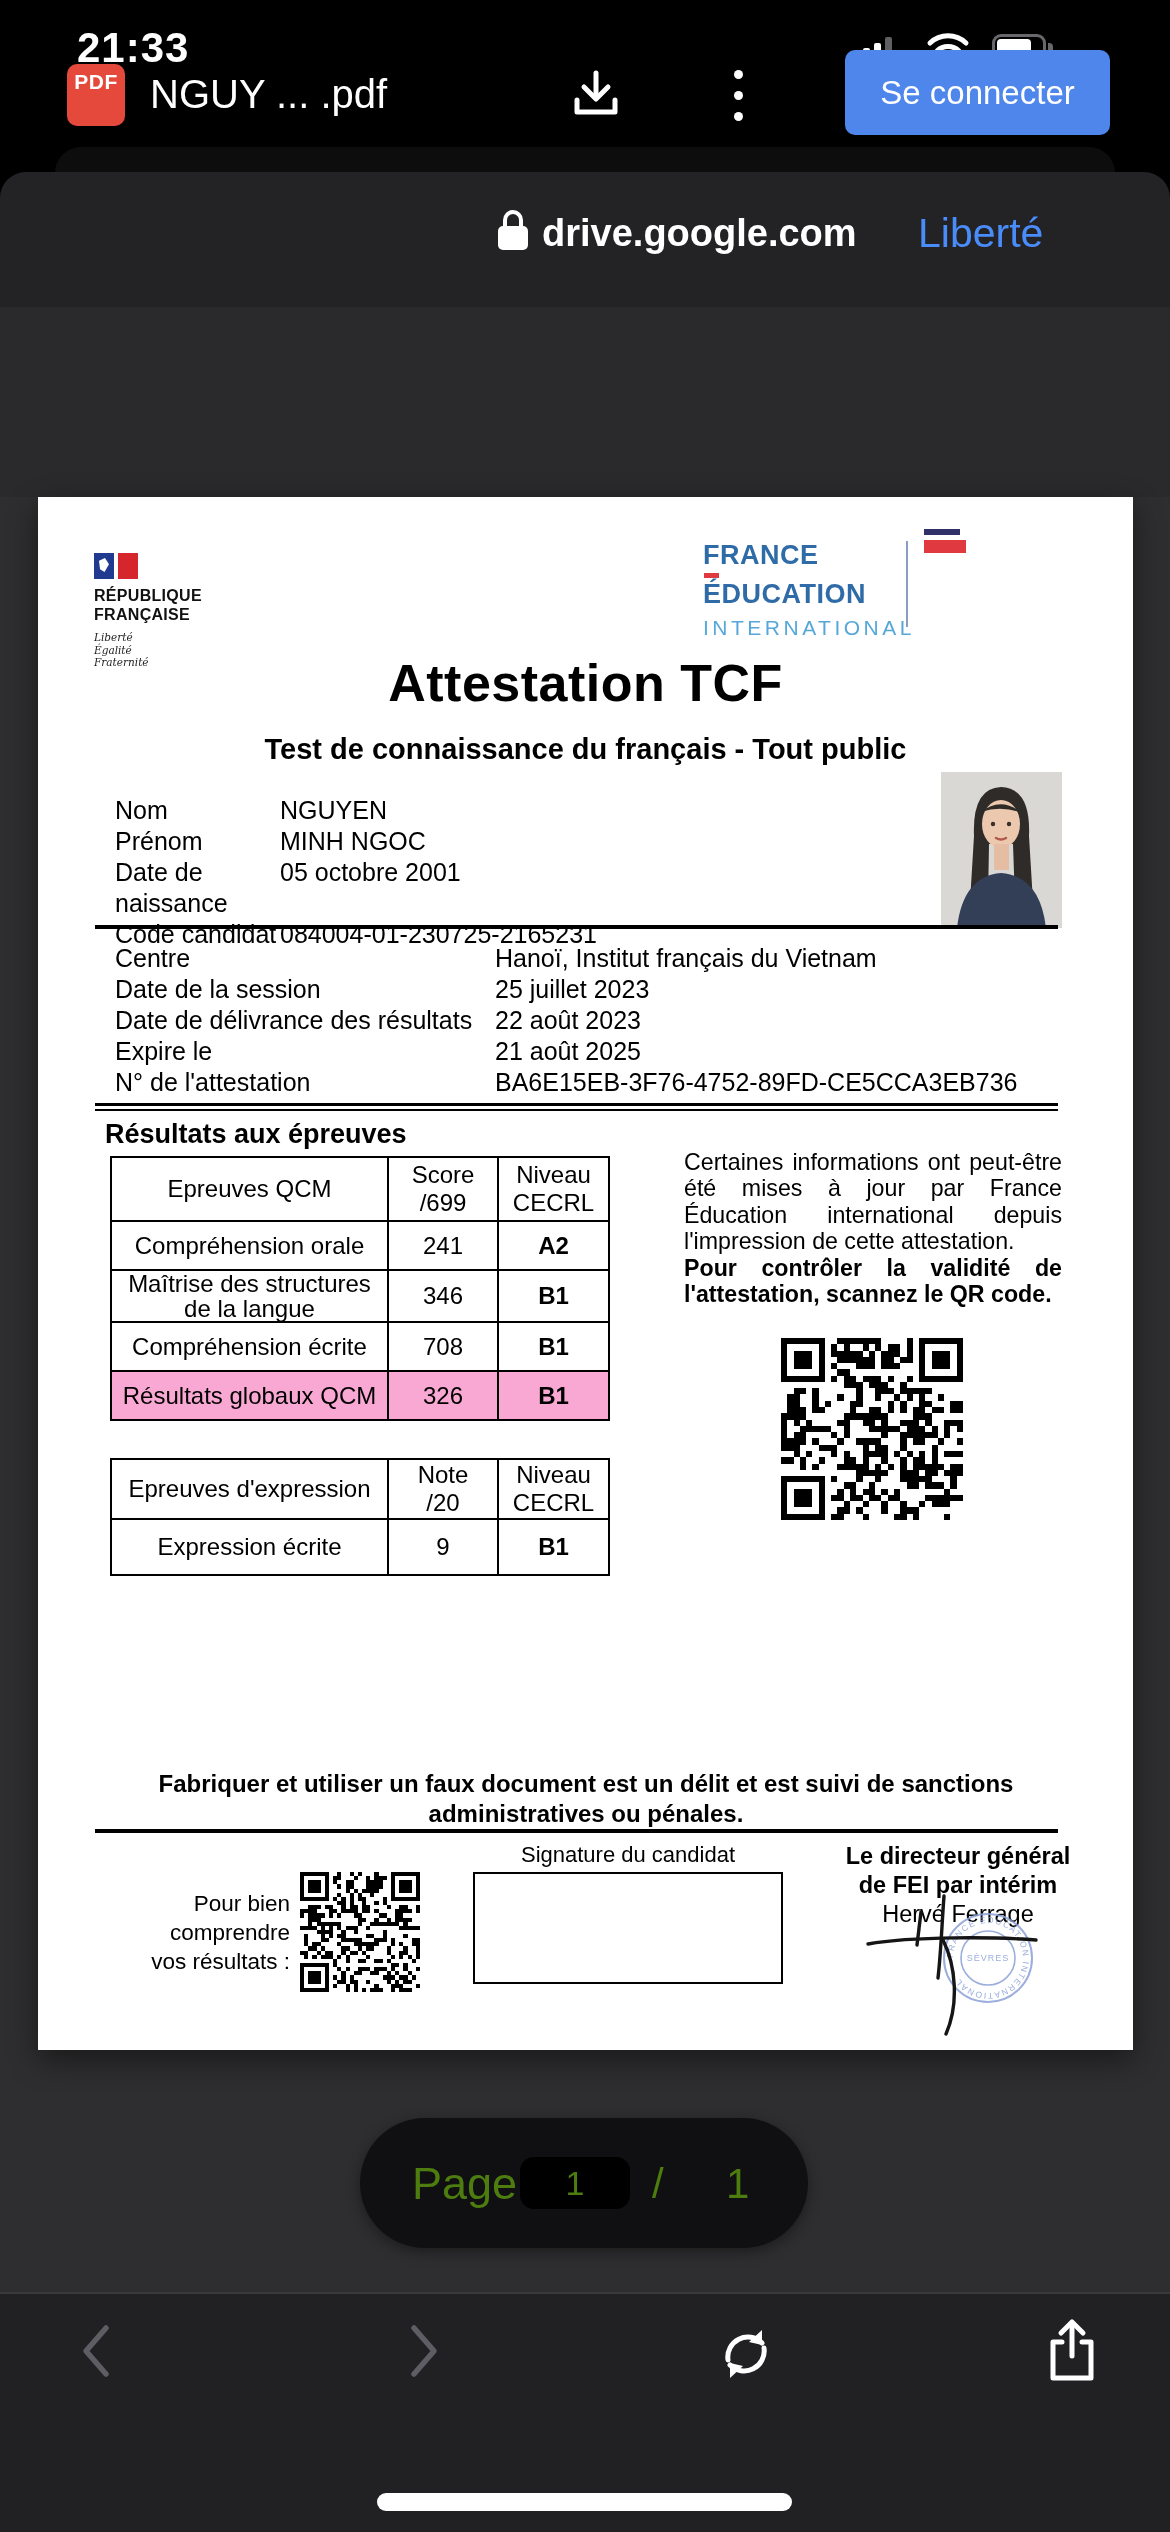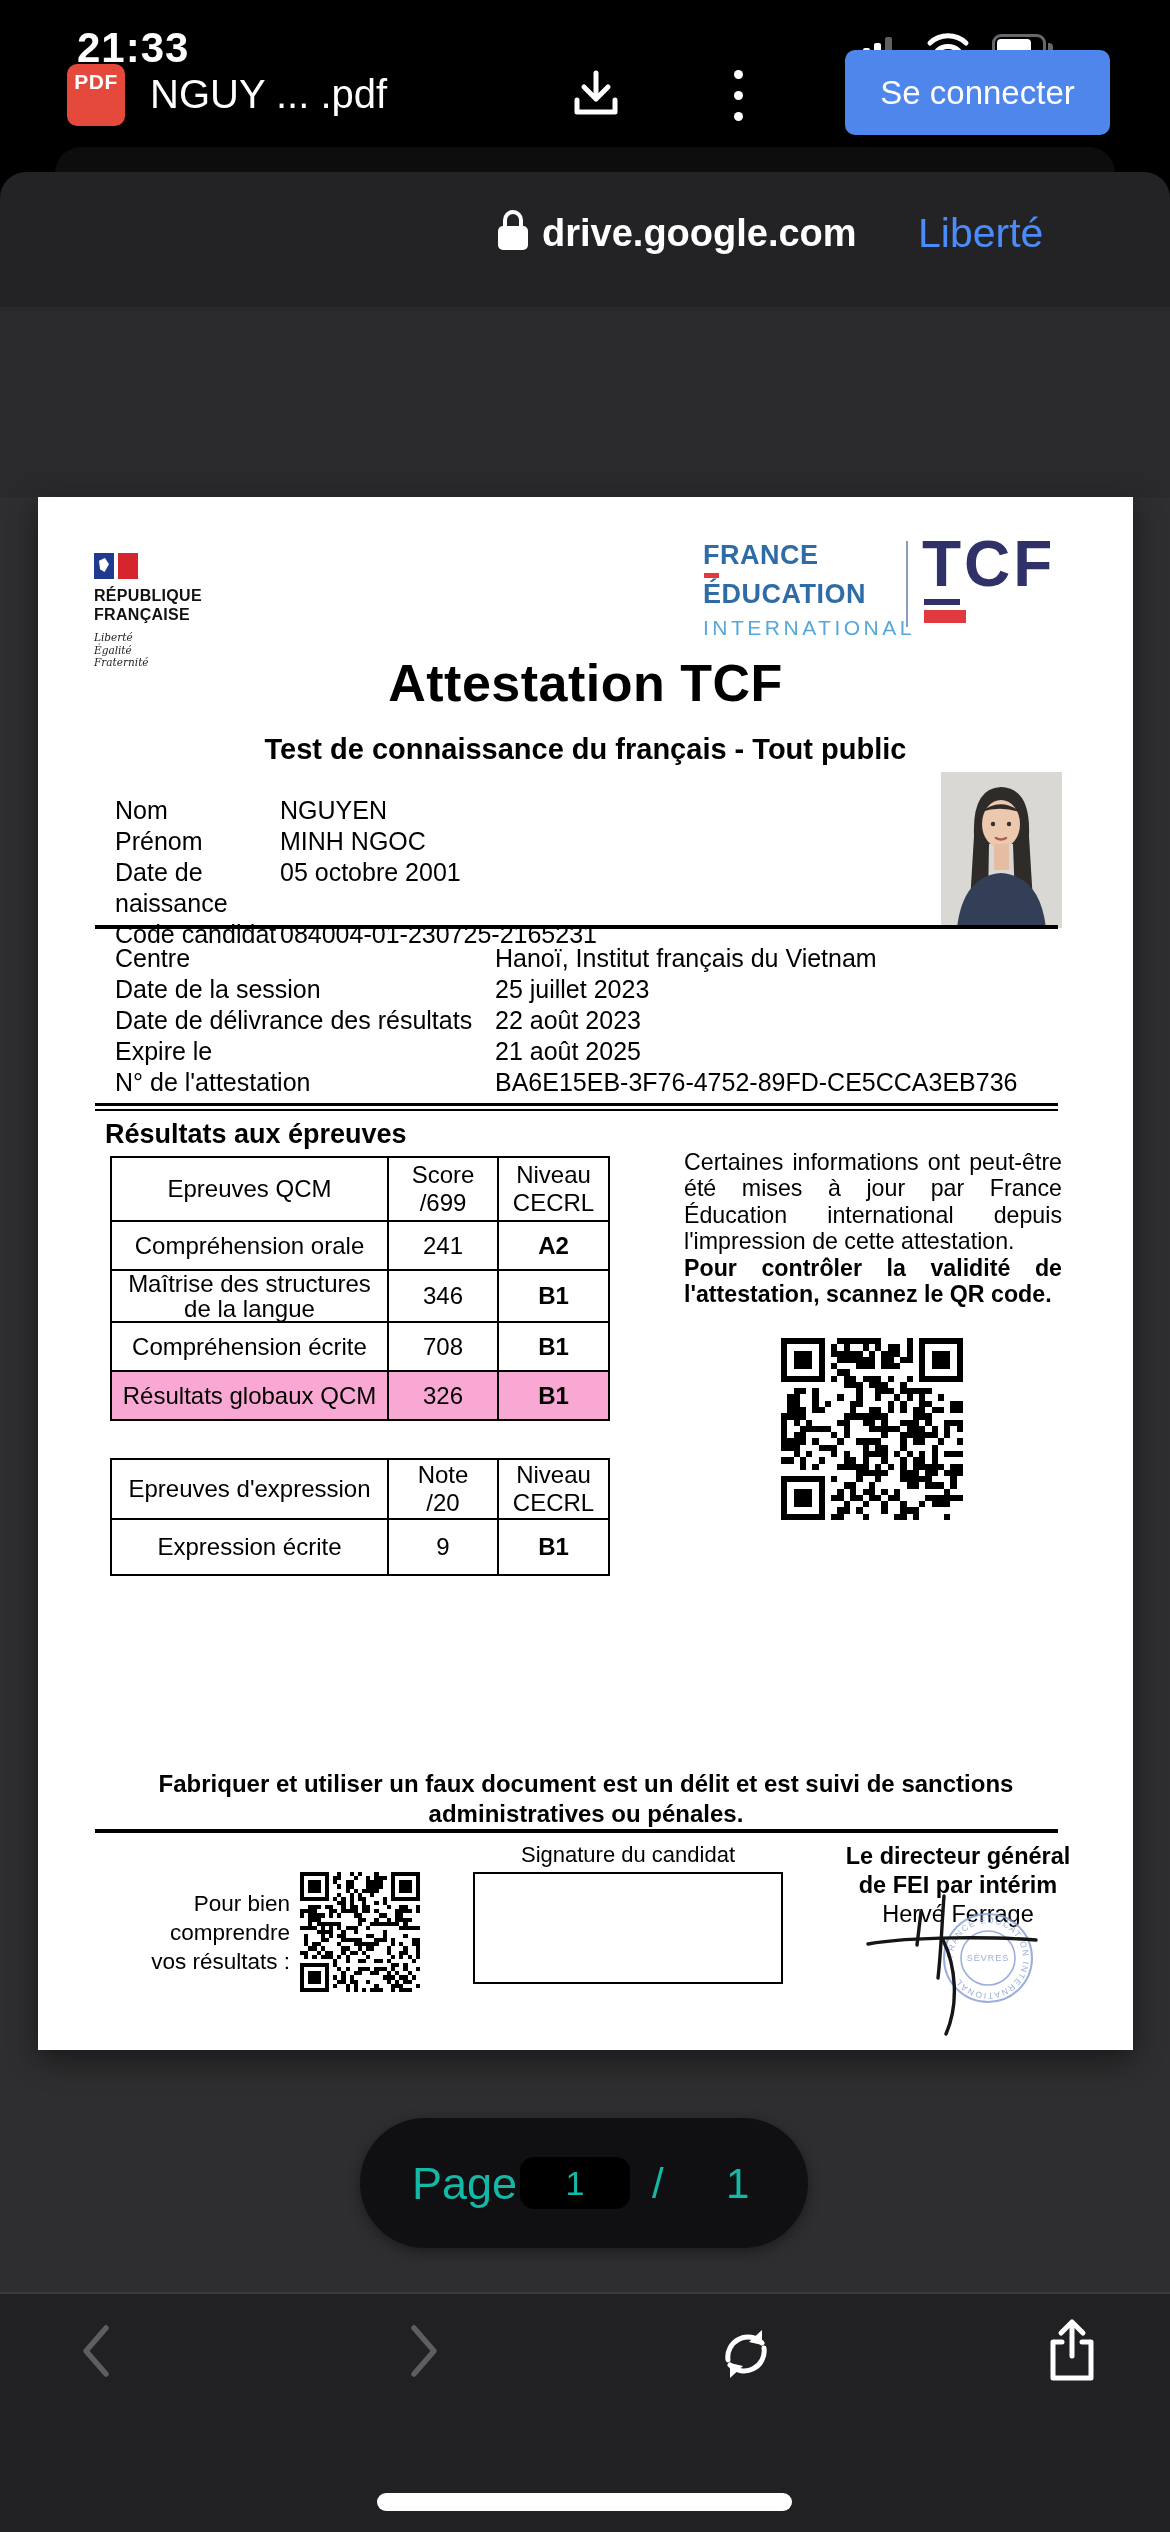--- a/index.html
+++ b/index.html
@@ -111,21 +111,21 @@
   #warning{left:68px;top:1272px;width:960px;text-align:center;font-size:24px;line-height:30px;font-weight:700;}
   #sig-label{left:435px;top:1345px;width:310px;text-align:center;font-size:22px;}
   #director-block{left:790px;top:1345px;width:260px;text-align:center;font-size:23.5px;line-height:29px;}
   #director-block .b{font-weight:700;}
   #understand{left:40px;top:1392px;width:212px;text-align:right;font-size:22.5px;line-height:29px;}
   #sig-box{left:435px;top:1375px;width:310px;height:112px;border:2px solid #000;background:#fff;}
   #stamp-sig{left:780px;top:1385px;width:290px;height:170px;}
 
   
   #page-pill{left:360px;top:2118px;width:448px;height:130px;border-radius:65px;background:#101012;
-             box-shadow:0 4px 14px rgba(0,0,0,.4);color:#14b8a6;}
+             box-shadow:0 4px 14px rgba(0,0,0,.4);color:#4d7c0f;}
   #page-pill .pg-label{position:absolute;left:52px;top:40px;font-size:45px;font-weight:400;}
   #page-input{position:absolute;left:160px;top:39px;width:110px;height:52px;background:#000;border-radius:14px;
               display:flex;align-items:center;justify-content:center;font-size:34px;}
   #page-sep{position:absolute;left:292px;top:42px;font-size:42px;font-weight:300;}
   #page-total{position:absolute;left:366px;top:42px;font-size:42px;}
 
   
   #toolbar{left:0;top:2292px;width:1170px;height:240px;background:#212124;border-top:2px solid #3a3a3d;}
   .tb{position:absolute;top:2320px;}
   #home-indicator{left:377px;top:2493px;width:415px;height:18px;border-radius:10px;background:#fff;}
@@ -197,21 +197,20 @@
     </div>
 
     <div class="abs" id="fei-logo">
       <div class="fei-l1">FRANCE</div>
       <div id="fei-accent"></div>
       <div class="fei-l1">ÉDUCATION</div>
       <div class="fei-l3">INTERNATIONAL</div>
     </div>
     <div class="abs" id="fei-divider"></div>
     <div class="abs" id="tcf-block">
-      <div id="tcf-text">TCF</div>
       <div id="tcf-underline"></div>
       <div id="tcf-redbar"></div>
     </div>
 
     <div class="abs" id="doc-title">Attestation TCF</div>
     <div class="abs" id="doc-subtitle">Test de connaissance du français - Tout public</div>
 
     <div class="abs info-block" id="identity-block">
       <div class="info-row">
           <span class="lbl">Nom</span>

